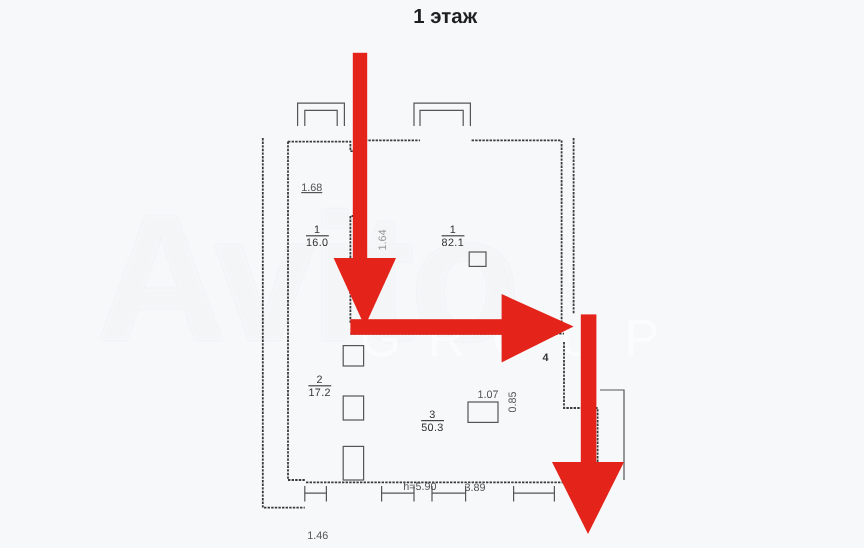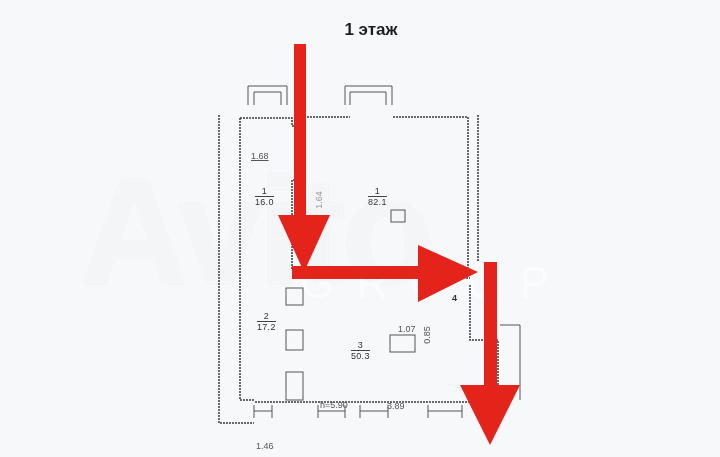--- a/index.html
+++ b/index.html
@@ -3,21 +3,21 @@
 <meta charset="utf-8">
 <style>
   html, body { margin: 0; padding: 0; }
   body {
     width: 720px; height: 457px; overflow: hidden;
     background: #f7f8fa;
     font-family: "Liberation Sans", sans-serif;
     position: relative;
   }
   .title {
-    position: absolute; left: 0; top: 20px; width: 720px;
+    position: absolute; left: 0; top: 4px; width: 720px;
     text-align: center; padding-left: 22px; box-sizing: border-box;
     font-weight: bold; font-size: 17px; color: #1f1f1f;
   }
   svg.plan { position: absolute; left: 0; top: 0; }
   .lbl {
     position: absolute; font-size: 9px; color: #333; text-align: center;
     line-height: 10px; letter-spacing: 0.3px;
   }
   .lbl .num { display: block; border-bottom: 1px solid #444; padding: 0 1px; }
   .dim { position: absolute; font-size: 9px; color: #555; }
@@ -89,17 +89,17 @@
 <div class="lbl" style="left:257px;top:311px;">
   <span class="num">2</span><span>17.2</span>
 </div>
 <div class="lbl" style="left:351px;top:340px;">
   <span class="num">3</span><span>50.3</span>
 </div>
 <div class="lbl" style="left:452px;top:293px;font-weight:bold;">4</div>
 
 <div class="dim" style="left:251px;top:151px;text-decoration:underline;">1.68</div>
 <div class="dim" style="left:256px;top:401px;margin-top:40px;">1.46</div>
-<div class="dim" style="left:320px;top:400px;">h=5.90</div>
+<div class="dim" style="left:336px;top:400px;">h=5.90</div>
 <div class="dim" style="left:387px;top:401px;">3.89</div>
 <div class="dim" style="left:398px;top:324px;">1.07</div>
 <div class="dim" style="left:418px;top:330px;transform:rotate(-90deg);">0.85</div>
 <div class="dim" style="left:310px;top:195px;transform:rotate(-90deg);color:#999;">1.64</div>
 
 </body></html>

